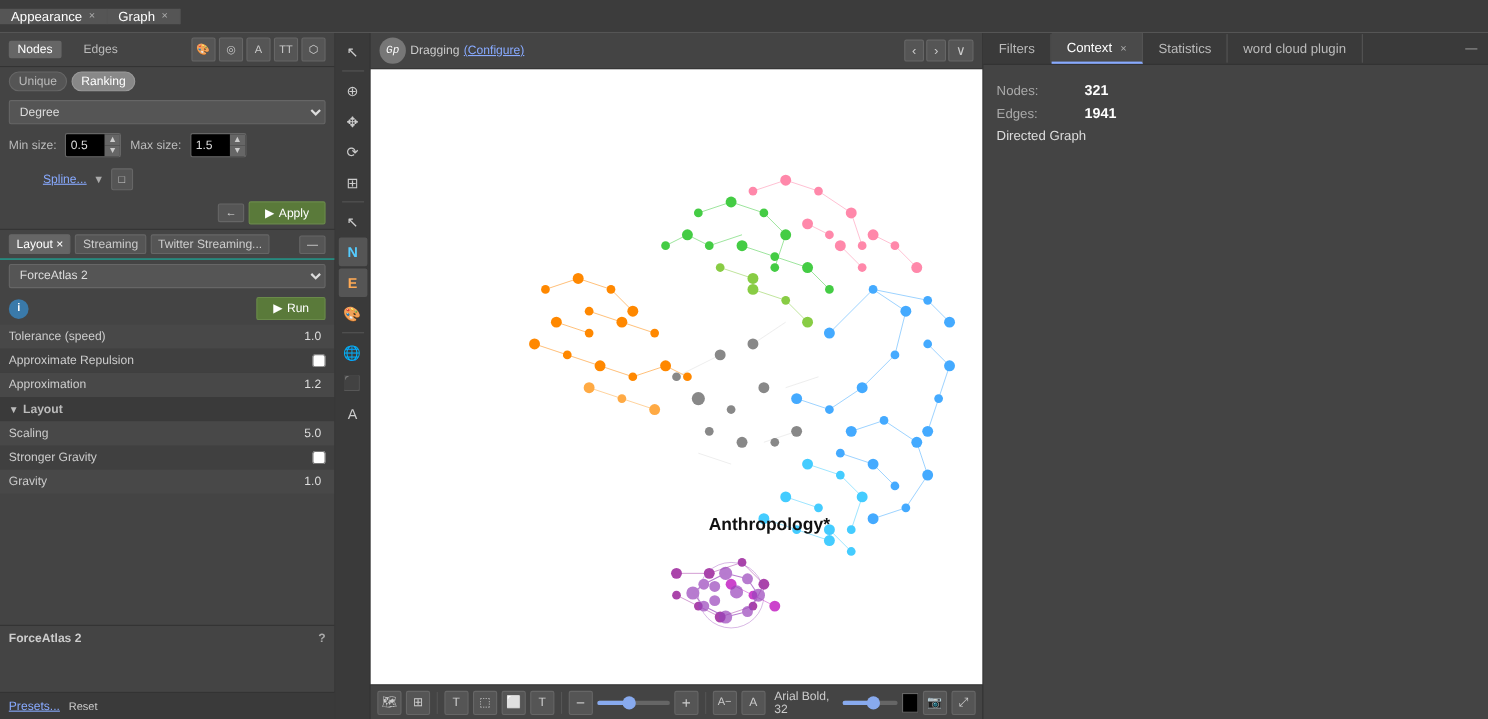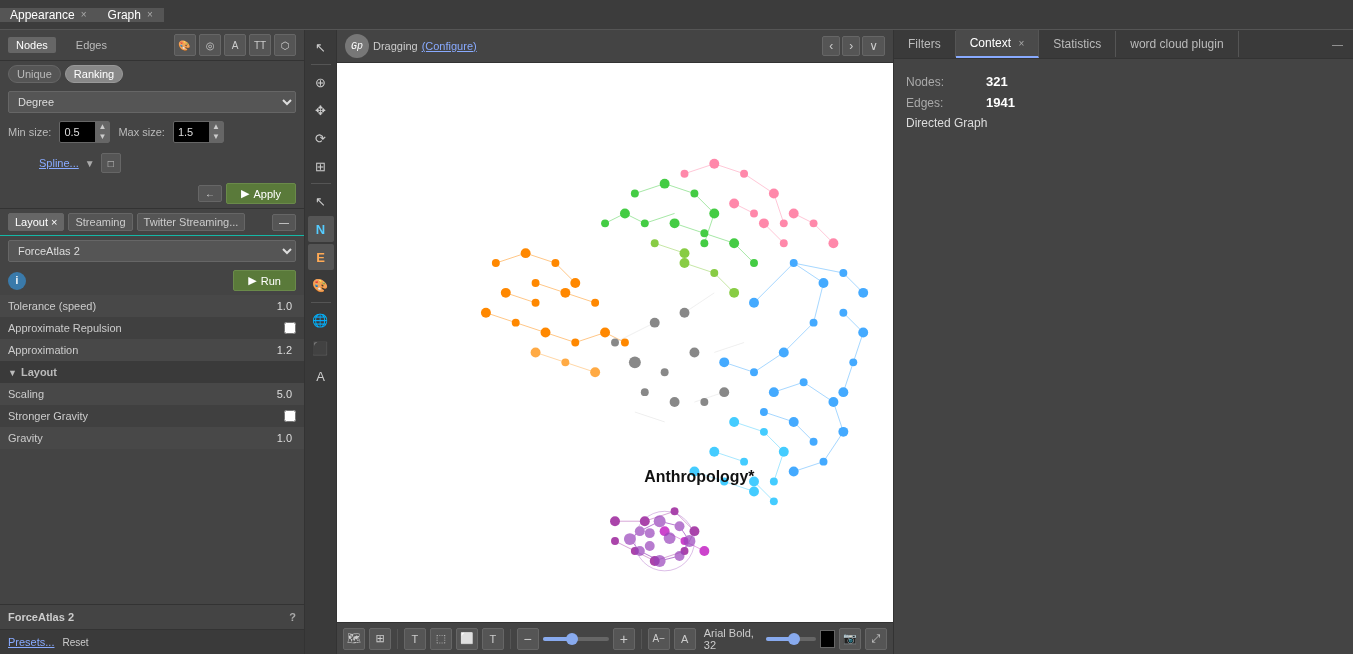--- a/index.html
+++ b/index.html
@@ -68,21 +68,21 @@
     .param-name { flex: 1; color: #ccc; font-size: 11px; }
     .param-value { color: #ddd; font-size: 11px; margin-right: 4px; }
     .param-checkbox { width: 12px; height: 12px; }
     .param-section { background: #3a3a3a !important; font-weight: bold; color: #bbb; }
     .param-section .param-name { color: #bbb; }
     .chevron { margin-right: 4px; font-size: 9px; }
 
     .footer-label { padding: 6px 8px; color: #aaa; font-size: 11px; display: flex; align-items: center; justify-content: space-between; border-top: 1px solid #333; margin-top: auto; }
     .footer-label span { font-weight: bold; color: #ccc; }
 
-    .presets-row { display: flex; align-items: center; gap: 8px; padding: 6px 8px; border-top: 1px solid #333; background: #3a3a3a; }
+    .presets-row { display: flex; align-items: center; gap: 8px; padding: 6px 8px; border-top: 1px solid #333; background: #3a3a3a; margin-top: 36px; }
     .presets-link { color: #88aaff; font-size: 11px; text-decoration: underline; cursor: pointer; }
     .reset-btn { color: #ccc; font-size: 10px; cursor: pointer; background: none; border: none; text-align: center; }
 
     
     .center-panel { flex: 1; display: flex; flex-direction: column; background: #3c3c3c; }
     .graph-toolbar { display: flex; align-items: center; padding: 4px 8px; background: #444; border-bottom: 1px solid #333; gap: 4px; }
     .graph-logo { width: 24px; height: 24px; background: #888; border-radius: 50%; display: flex; align-items: center; justify-content: center; font-size: 10px; color: #fff; font-style: italic; font-family: serif; }
     .drag-label { font-size: 11px; color: #ccc; }
     .config-link { font-size: 11px; color: #88aaff; text-decoration: underline; cursor: pointer; }
     .nav-btns { margin-left: auto; display: flex; gap: 2px; }

